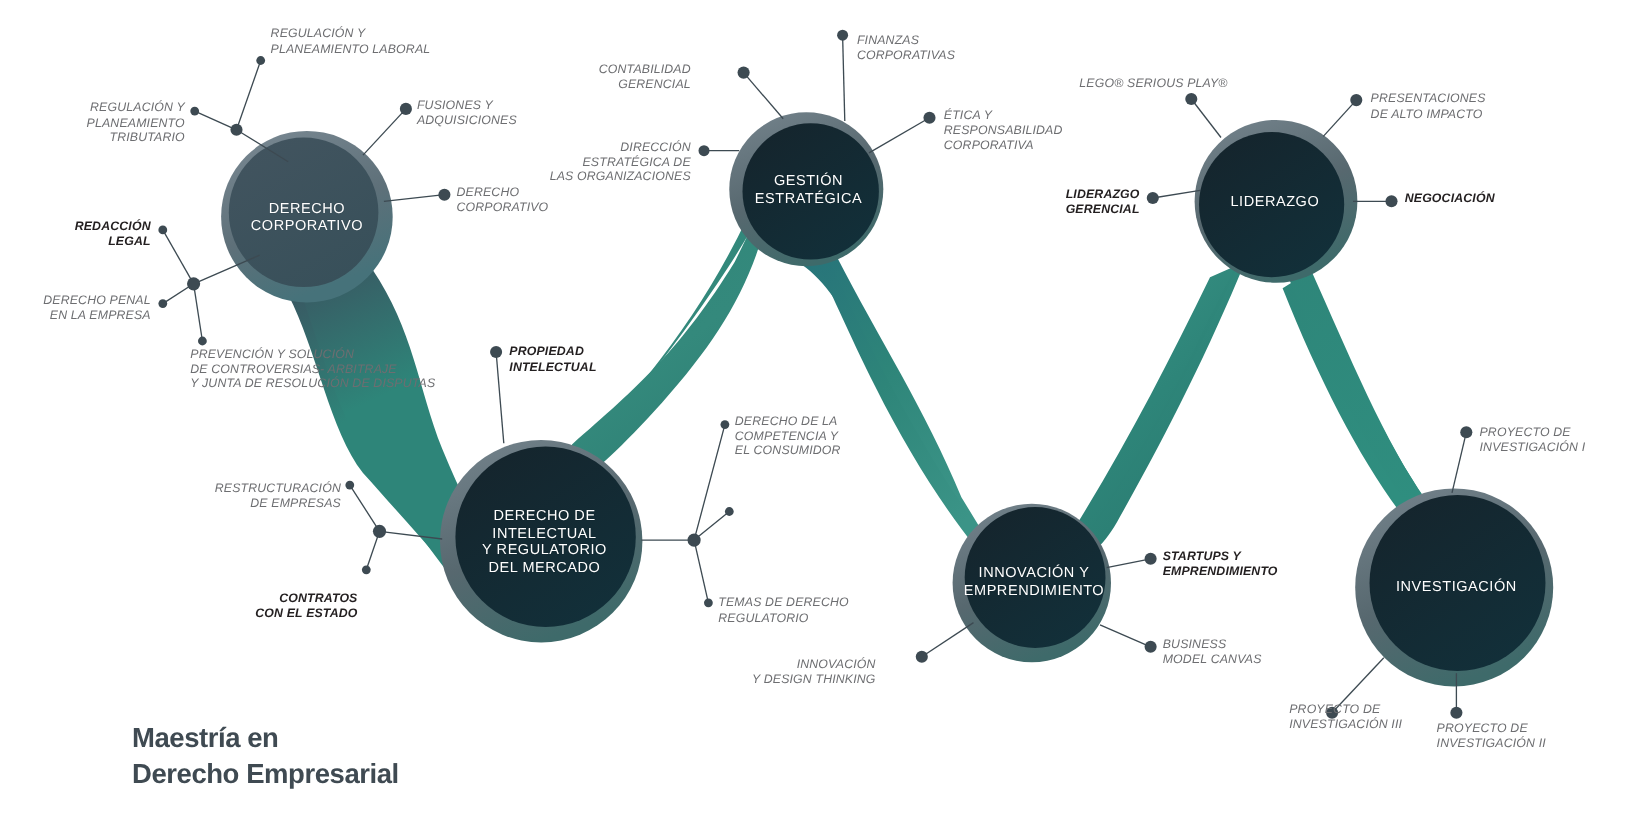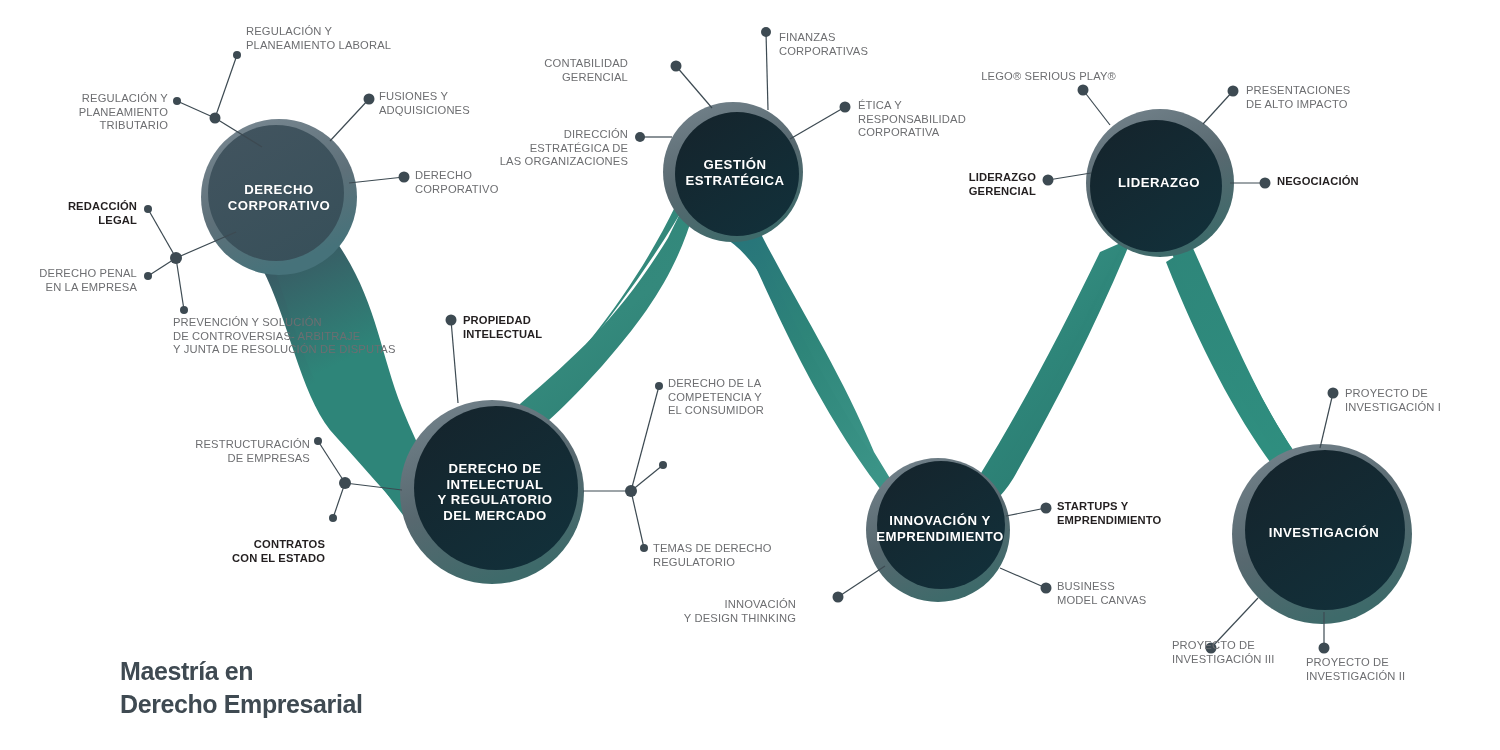--- a/index.html
+++ b/index.html
@@ -16,30 +16,31 @@
 
   
   .lbl{
     position:absolute;
     font-size:11.2px;
     line-height:13.6px;
     letter-spacing:0.15px;
     color:#6d6e71;
     white-space:pre;
     text-transform:uppercase;
+    font-style:italic;
   }
   .lbl.dark{color:#231f20;font-weight:bold;}
   .lbl.r{text-align:right;}
   .lbl.l{text-align:left;}
 
   
   .hub-title{
     position:absolute;
     color:#ffffff;
-    font-weight:bold;
+    font-weight:normal;
     font-size:13.2px;
     line-height:15.5px;
     letter-spacing:0.5px;
     text-align:center;
     white-space:pre;
     transform:translate(-50%,-50%);
     text-shadow:0 0 1px rgba(0,0,0,.25);
     pointer-events:none;
   }
 

